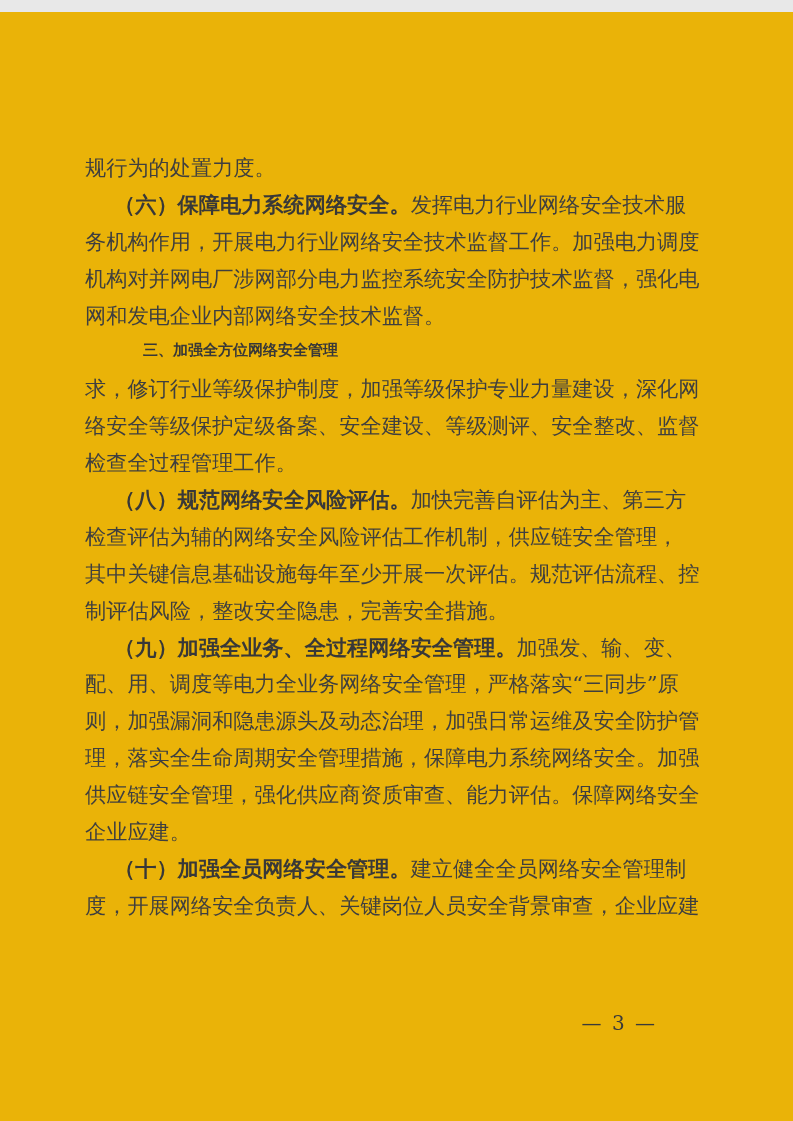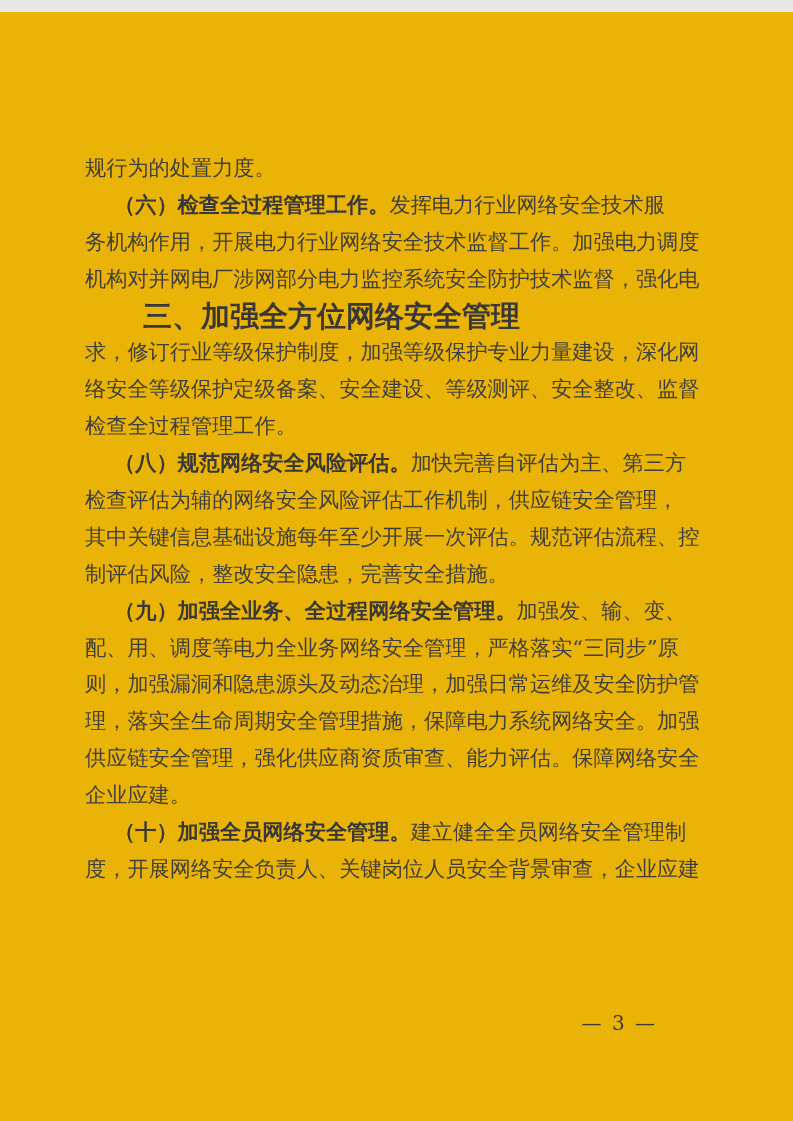--- a/index.html
+++ b/index.html
@@ -27,24 +27,24 @@
     height: 36.9px;
     line-height: 36.9px;
     font-size: 21.2px;
     white-space: nowrap;
     letter-spacing: 0;
   }
   .line.para_start {
     text-indent: 29px;
   }
   .line.heading {
-    font-family: Liberation Sans, sans-serif;
+    font-family: Liberation Mono, monospace;
     font-weight: 700;
     text-indent: 58px;
-    font-size: 29px;
+    font-size: 15px;
     color: #303030;
   }
   .line b {
     font-weight: 700;
     color: #383838;
   }
   .page-number {
     position: absolute;
     top: 996px;
     right: 136px;
@@ -54,23 +54,24 @@
     color: #3a3a3a;
     letter-spacing: 2px;
   }
 </style>
 </head>
 <body>
 
 <div class="page">
   <div class="text-block" id="text-block">
       <div class="line body"><span>规行为的处置力度。</span></div>
-      <div class="line para_start"><b>（六）检查全过程管理工作。</b><span>发挥电力行业网络安全技术服</span></div>
+      <div class="line para_start"><b>（六）保障电力系统网络安全。</b><span>发挥电力行业网络安全技术服</span></div>
       <div class="line body"><span>务机构作用，开展电力行业网络安全技术监督工作。加强电力调度</span></div>
       <div class="line body"><span>机构对并网电厂涉网部分电力监控系统安全防护技术监督，强化电</span></div>
+      <div class="line body"><span>网和发电企业内部网络安全技术监督。</span></div>
       <div class="line heading"><b>三、加强全方位网络安全管理</b></div>
       <div class="line body"><span>求，修订行业等级保护制度，加强等级保护专业力量建设，深化网</span></div>
       <div class="line body"><span>络安全等级保护定级备案、安全建设、等级测评、安全整改、监督</span></div>
       <div class="line body"><span>检查全过程管理工作。</span></div>
       <div class="line para_start"><b>（八）规范网络安全风险评估。</b><span>加快完善自评估为主、第三方</span></div>
       <div class="line body"><span>检查评估为辅的网络安全风险评估工作机制，供应链安全管理，</span></div>
       <div class="line body"><span>其中关键信息基础设施每年至少开展一次评估。规范评估流程、控</span></div>
       <div class="line body"><span>制评估风险，整改安全隐患，完善安全措施。</span></div>
       <div class="line para_start"><b>（九）加强全业务、全过程网络安全管理。</b><span>加强发、输、变、</span></div>
       <div class="line body"><span>配、用、调度等电力全业务网络安全管理，严格落实“三同步”原</span></div>

